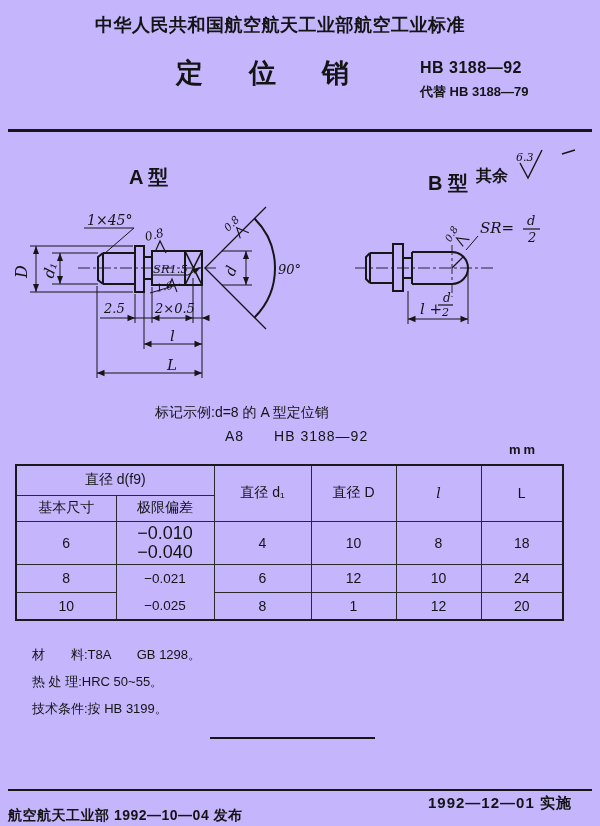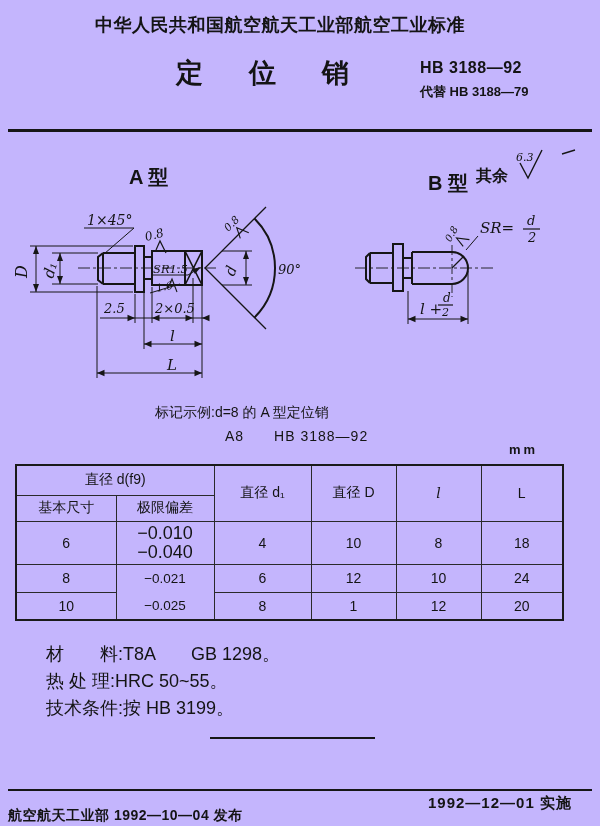--- a/index.html
+++ b/index.html
@@ -28,21 +28,21 @@
   .unit-label { position:absolute; top:442px; left:509px; font-size:13px; font-weight:bold; letter-spacing:3px; }
   table.spec { position:absolute; top:464px; left:15px; width:547px;
     border-collapse:collapse; table-layout:fixed; font-size:14px;
     border:2px solid #1a1a1a; }
   table.spec td { border:1px solid #2a2a2a; text-align:center; vertical-align:middle; padding:0; }
   table.spec .hr1 { height:30px; } table.spec .hr2 { height:26px; }
   table.spec .dr1 { height:43px; } table.spec .dr2 { height:28px; } table.spec .dr3 { height:26px; }
   .ser-it { font-family:"DejaVu Serif", serif; font-style:italic; }
   .dev2line { line-height:19px; font-size:18px; }
   .devline { height:27px; display:flex; align-items:center; justify-content:center; font-size:13.5px; }
-  .notes { position:absolute; top:641px; left:46px; font-size:18px; line-height:27px; }
+  .notes { position:absolute; top:641px; left:32px; font-size:13px; line-height:27px; }
   .rule-mid { position:absolute; top:737px; left:210px; width:165px; height:2px; background:#161616; }
   .rule-bottom { position:absolute; top:789px; left:8px; width:584px; height:2px; background:#161616; }
   .foot-left { position:absolute; top:795px; left:8px; font-size:14px; font-weight:bold; letter-spacing:.5px;margin-top:12px; }
   .foot-right { position:absolute; top:794px; left:428px; font-size:15px; font-weight:bold; letter-spacing:1px; }
   .page-no { position:absolute; top:848px; left:548px; font-size:16px; font-weight:bold; }
 </style>
 </head>
 <body>
 
 <div class="page">

